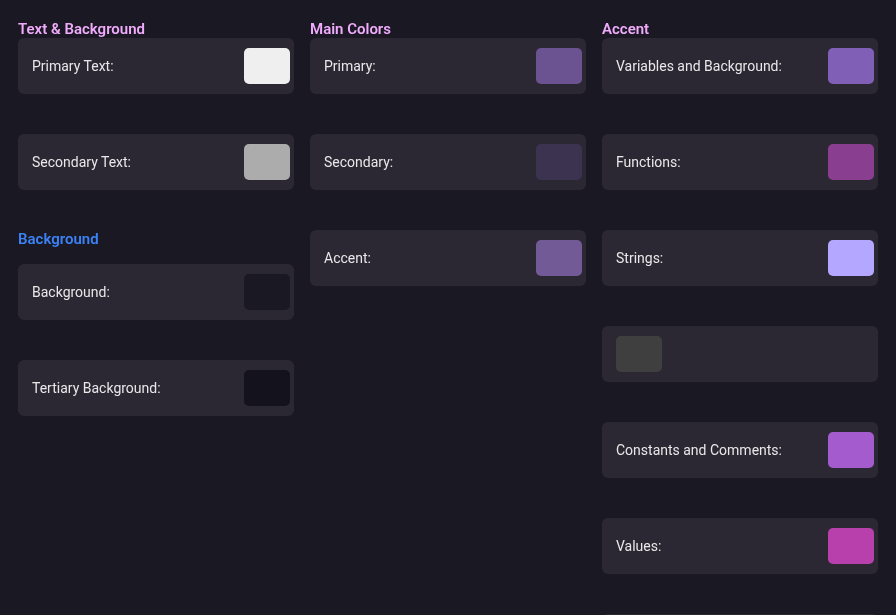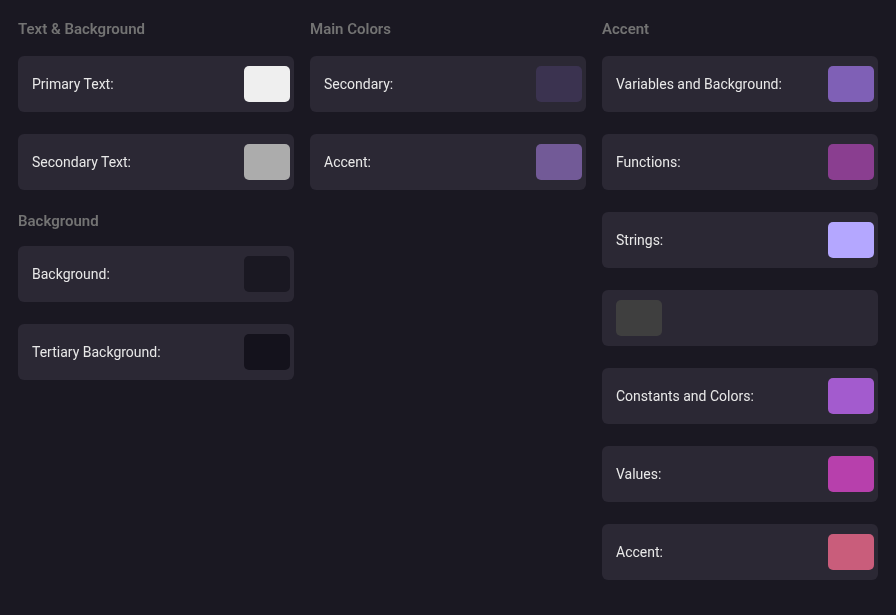--- a/index.html
+++ b/index.html
@@ -20,37 +20,36 @@
     display: flex;
     gap: 16px;
   }
   .col {
     flex: 1;
     min-width: 0;
   }
   .section-title {
     font-size: 15px;
     font-weight: 600;
-    color: #737373;
-    margin-bottom: 18px;
+    color: #f0abfc;
   }
   .sub-title {
     font-size: 15px;
     font-weight: 600;
-    color: #737373;
+    color: #3b82f6;
     margin: 22px 0 16px 0;
   }
   .row {
     display: flex;
     align-items: center;
     justify-content: space-between;
     background: #2b2834;
     border-radius: 6px;
     padding: 10px 4px 10px 14px;
-    margin-bottom: 22px;
+    margin-bottom: 40px;
     height: 56px;
   }
   .row-label {
     font-size: 14px;
     color: #e8e8e8;
     font-weight: 400;
   }
   .swatch {
     width: 46px;
     height: 36px;
@@ -83,20 +82,24 @@
     <div class="row">
       <span class="row-label">Tertiary Background:</span>
       <div class="swatch" style="background: rgb(20, 18, 28);"></div>
     </div>
   </div>
 
   <div class="col">
     <div class="section-title">Main Colors</div>
 
     <div class="row">
+      <span class="row-label">Primary:</span>
+      <div class="swatch" style="background: rgb(107, 83, 145);"></div>
+    </div>
+    <div class="row">
       <span class="row-label">Secondary:</span>
       <div class="swatch" style="background: rgb(59, 51, 80);"></div>
     </div>
     <div class="row">
       <span class="row-label">Accent:</span>
       <div class="swatch" style="background: rgb(114, 90, 151);"></div>
     </div>
   </div>
 
   <div class="col">
@@ -111,21 +114,21 @@
       <div class="swatch" style="background: rgb(138, 62, 144);"></div>
     </div>
     <div class="row">
       <span class="row-label">Strings:</span>
       <div class="swatch" style="background: rgb(180, 167, 255);"></div>
     </div>
     <div class="row">
       <div class="swatch" style="background: rgb(63, 63, 63);"></div>
     </div>
     <div class="row">
-      <span class="row-label">Constants and Colors:</span>
+      <span class="row-label">Constants and Comments:</span>
       <div class="swatch" style="background: rgb(163, 91, 206);"></div>
     </div>
     <div class="row">
       <span class="row-label">Values:</span>
       <div class="swatch" style="background: rgb(183, 64, 172);"></div>
     </div>
     <div class="row">
       <span class="row-label">Accent:</span>
       <div class="swatch" style="background: rgb(201, 93, 123);"></div>
     </div>

